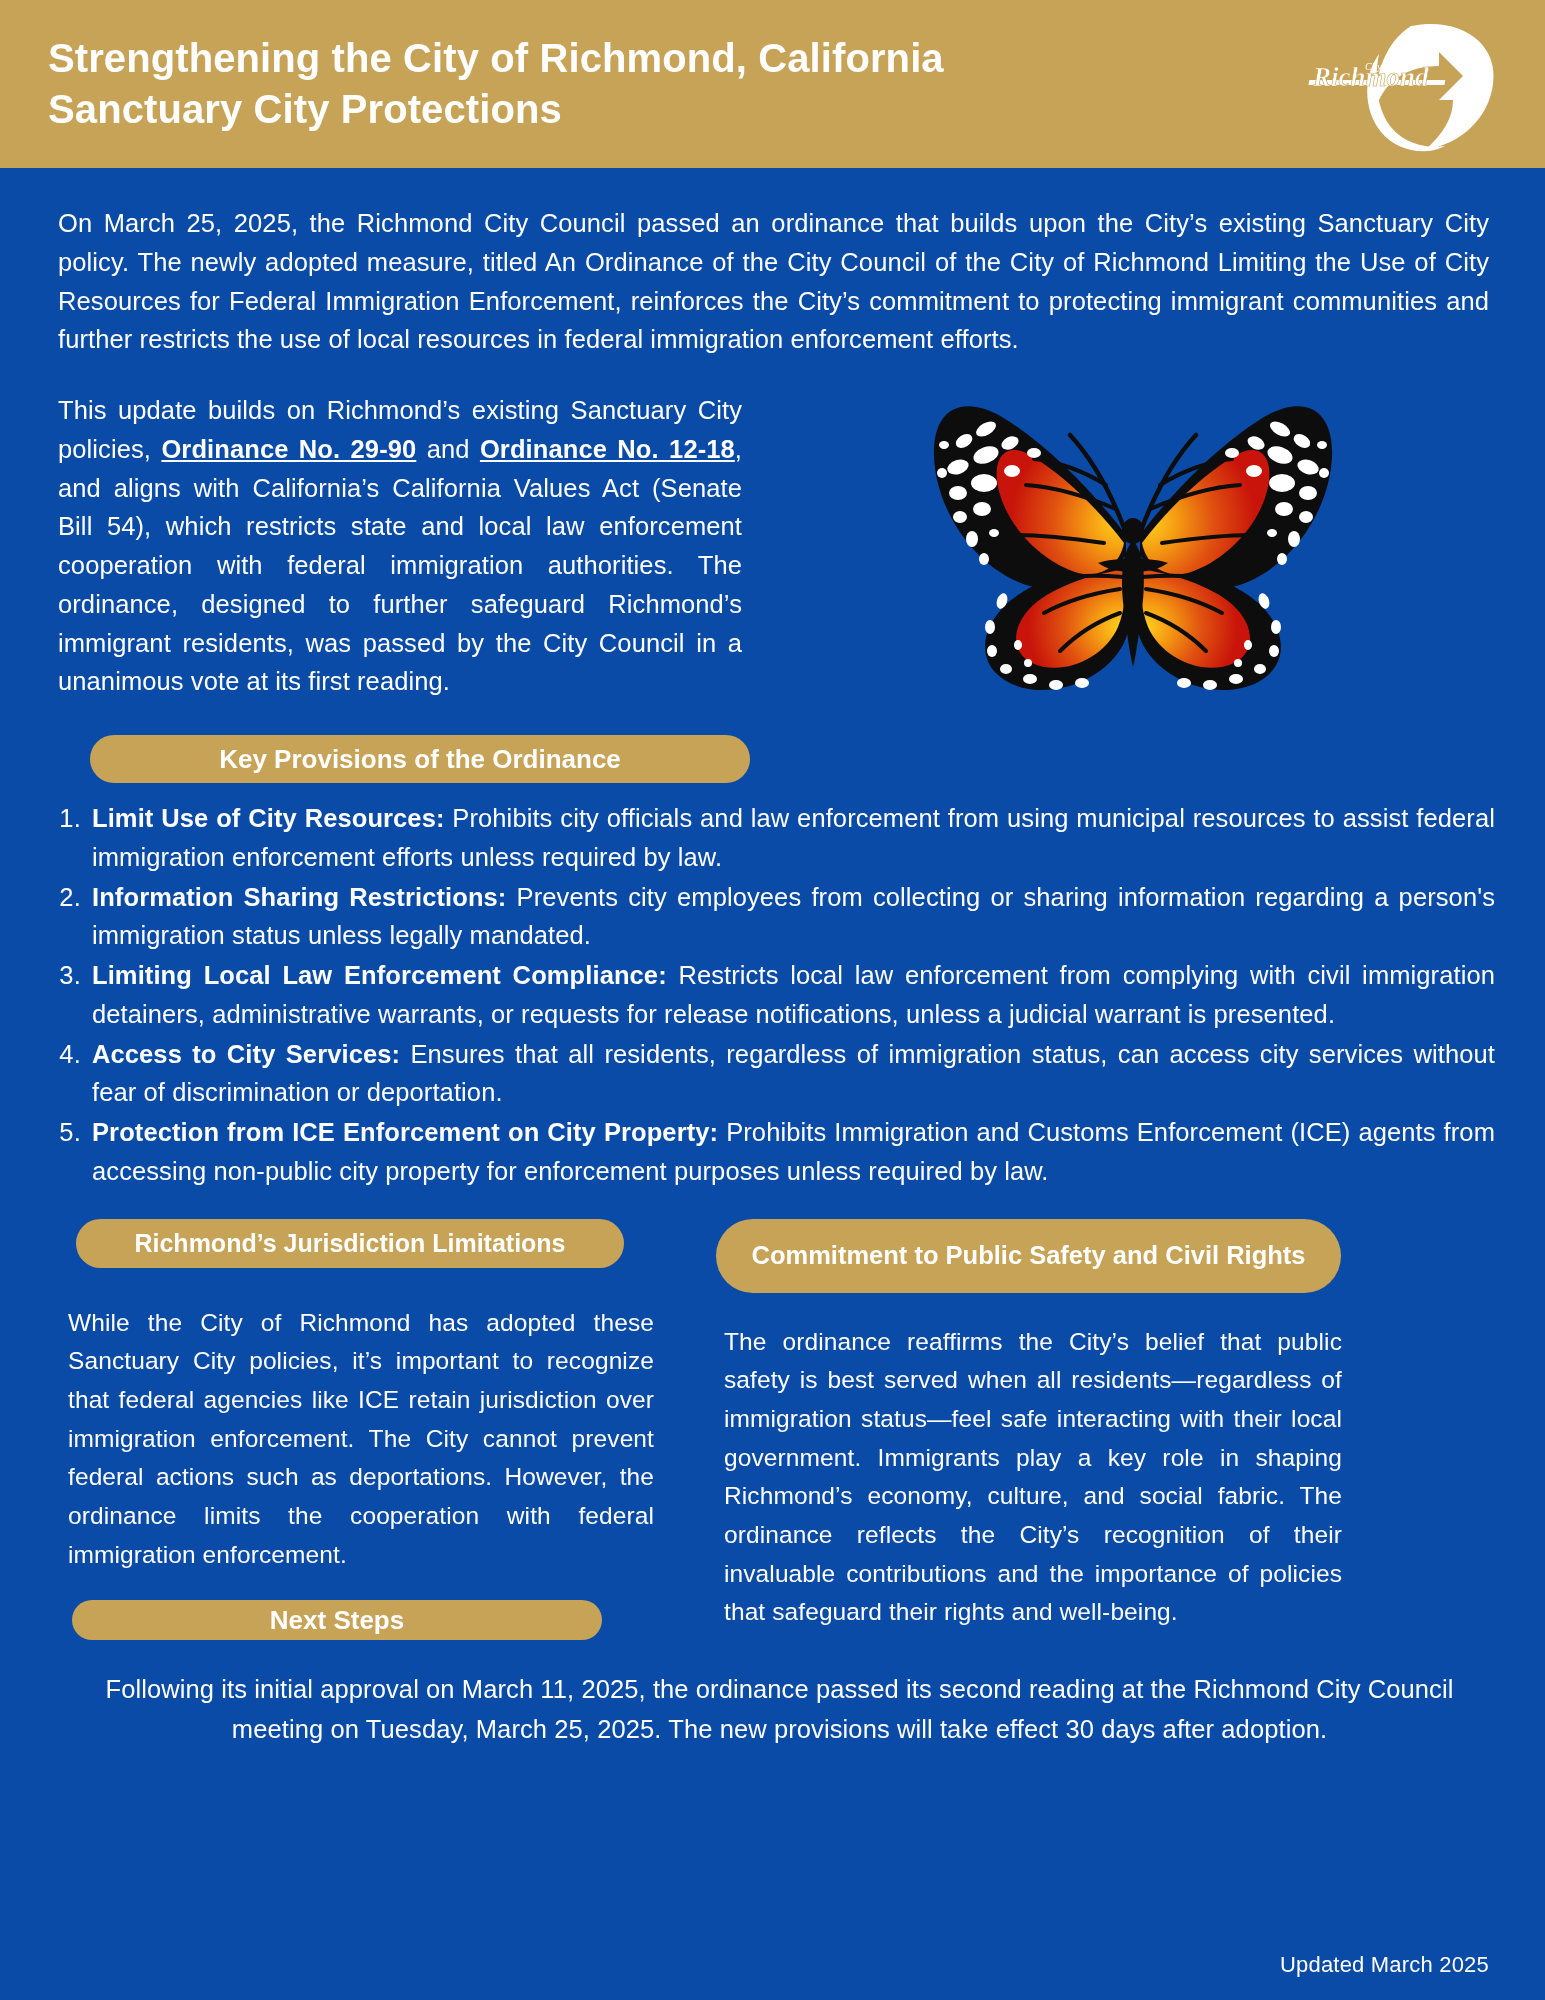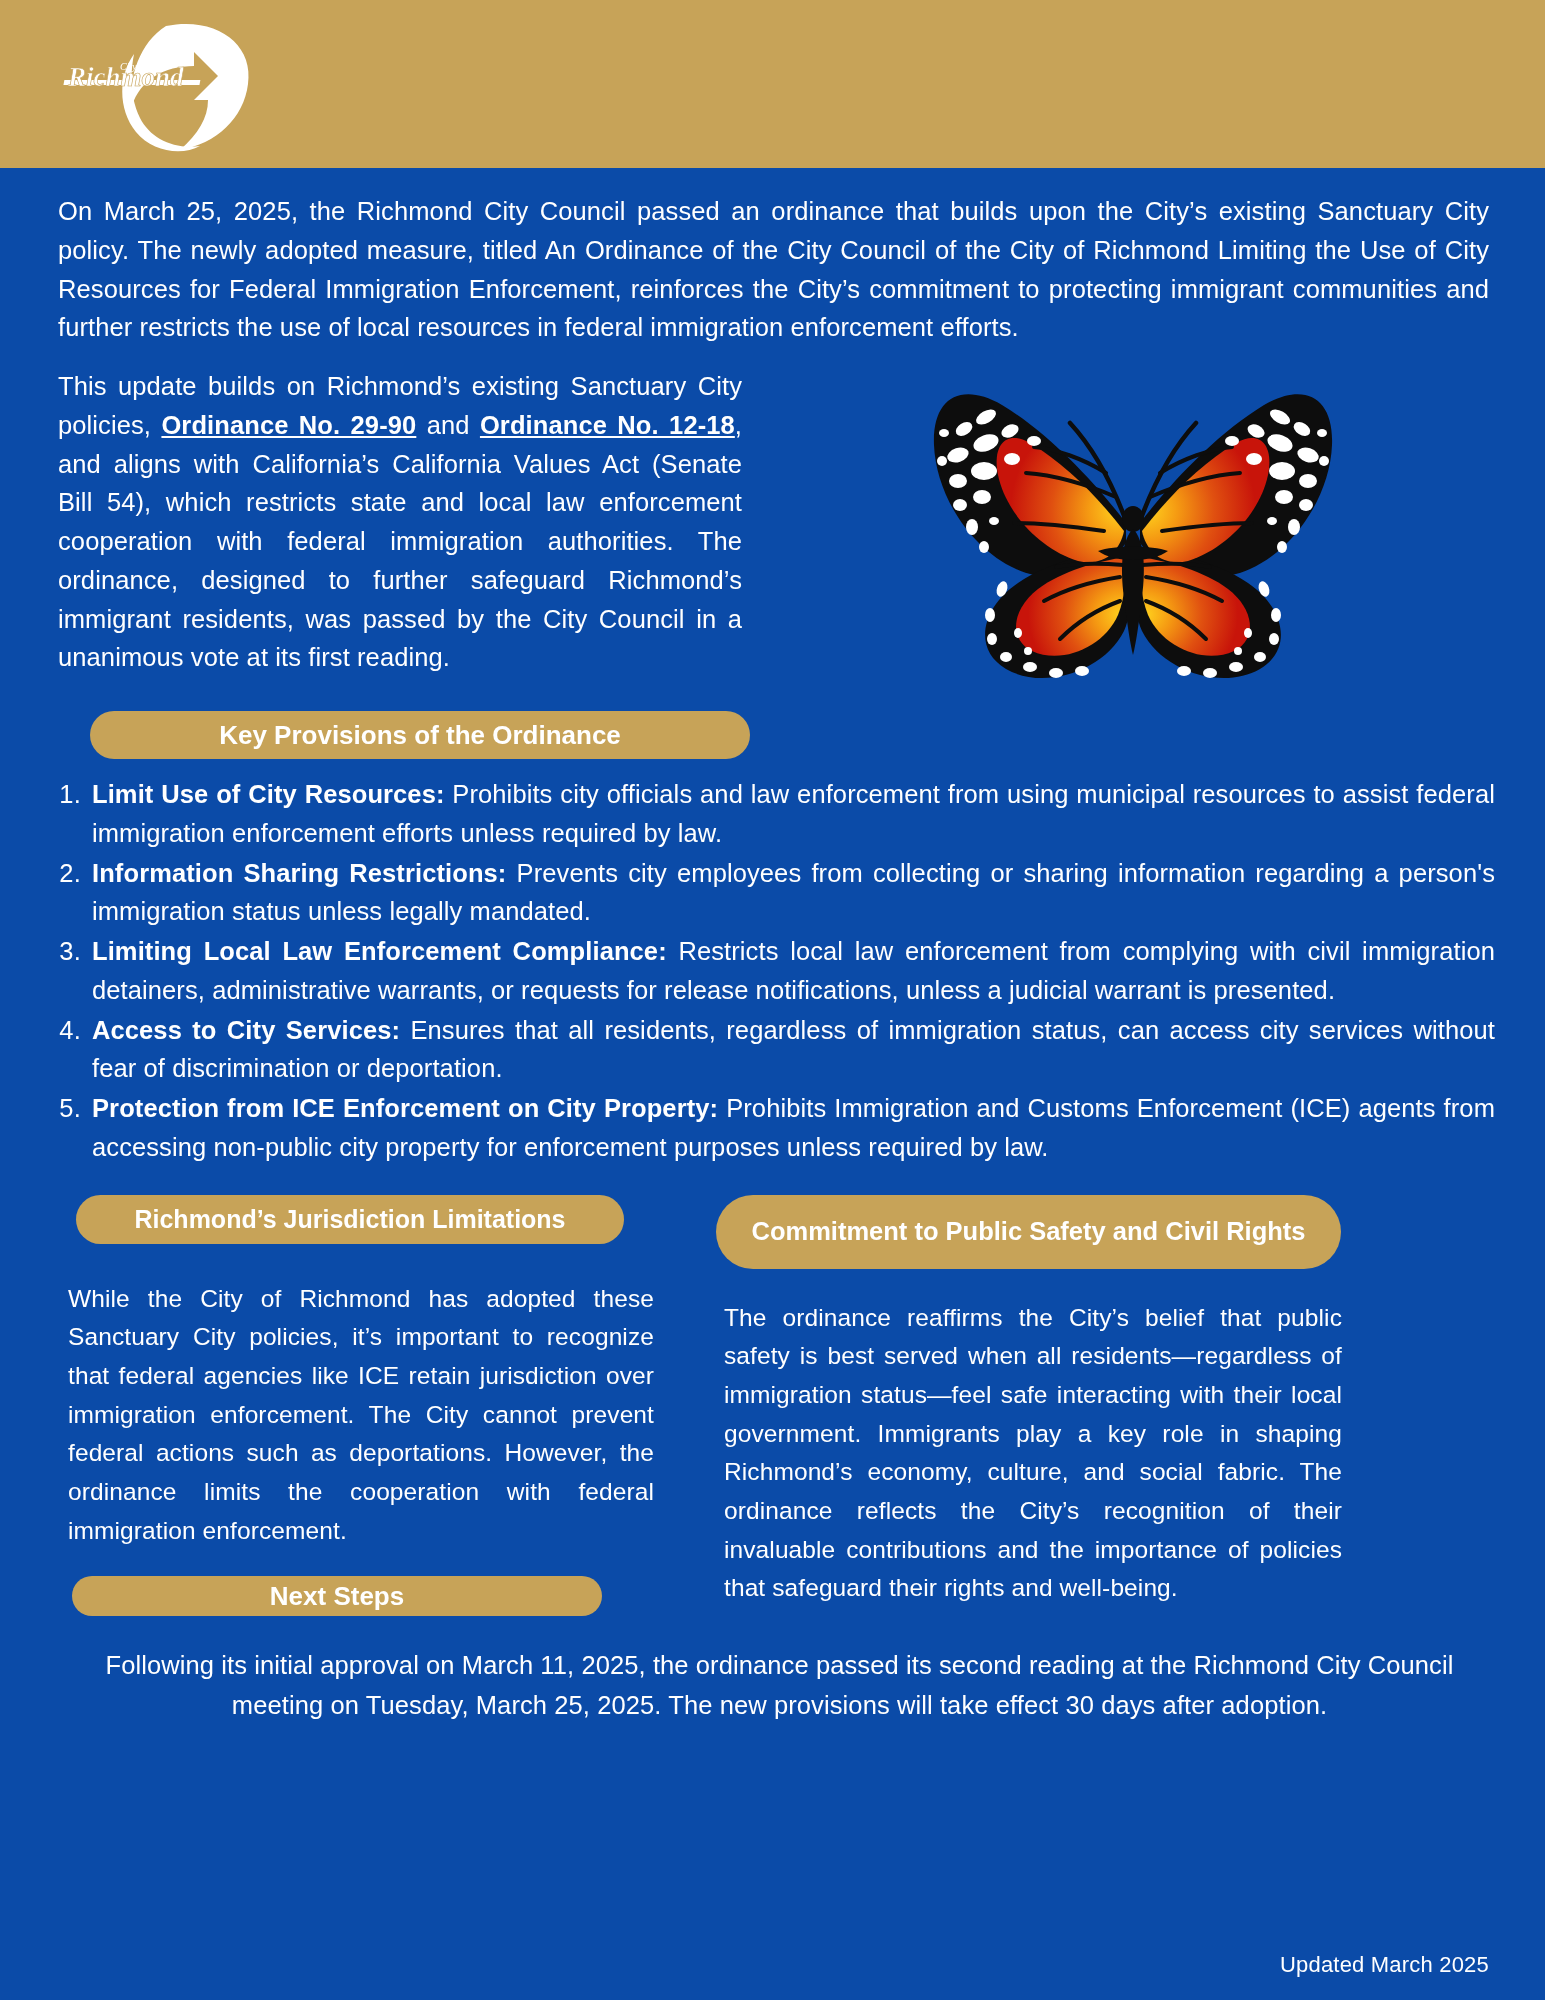--- a/index.html
+++ b/index.html
@@ -47,21 +47,21 @@
     padding: 24px 50px 0 50px;
     box-sizing: border-box;
     position: relative;
   }
 
   p.para {
     color: #ffffff;
     font-size: 25.5px;
     line-height: 1.52;
     text-align: justify;
-    margin: 0 0 20px 0;
+    margin: 12px 0 20px 0;
     letter-spacing: 0.1px;
   }
 
   
   .intro { margin: 0 6px 20px 8px; }
 
   
   .split {
     display: flex;
     align-items: flex-start;
@@ -173,20 +173,24 @@
     bottom: 22px;
     color: #ffffff;
     font-size: 22px;
     letter-spacing: 0.2px;
   }
 </style>
 </head>
 <body>
 
 <div class="header">
+  <div class="header-title">
+    <span class="line">Strengthening the City of Richmond, California</span>
+    <span class="line">Sanctuary City Protections</span>
+  </div>
 
   <div class="logo-wrap">
     <svg viewBox="0 0 210 140" width="210" height="140" aria-hidden="true">
 
       <path d="M118 12 C 168 2, 206 30, 200 70 C 196 104, 168 130, 132 136
                C 150 120, 160 104, 160 86 L 146 86 L 170 62 L 146 38 L 146 52
                C 116 52, 92 66, 84 92 C 80 64, 92 28, 118 12 Z" fill="#ffffff"></path>
       <path d="M86 40 C 70 62, 70 96, 88 118 C 104 138, 134 142, 152 132
                C 126 136, 102 124, 92 104 C 82 84, 82 60, 86 40 Z" fill="#ffffff"></path>
 

